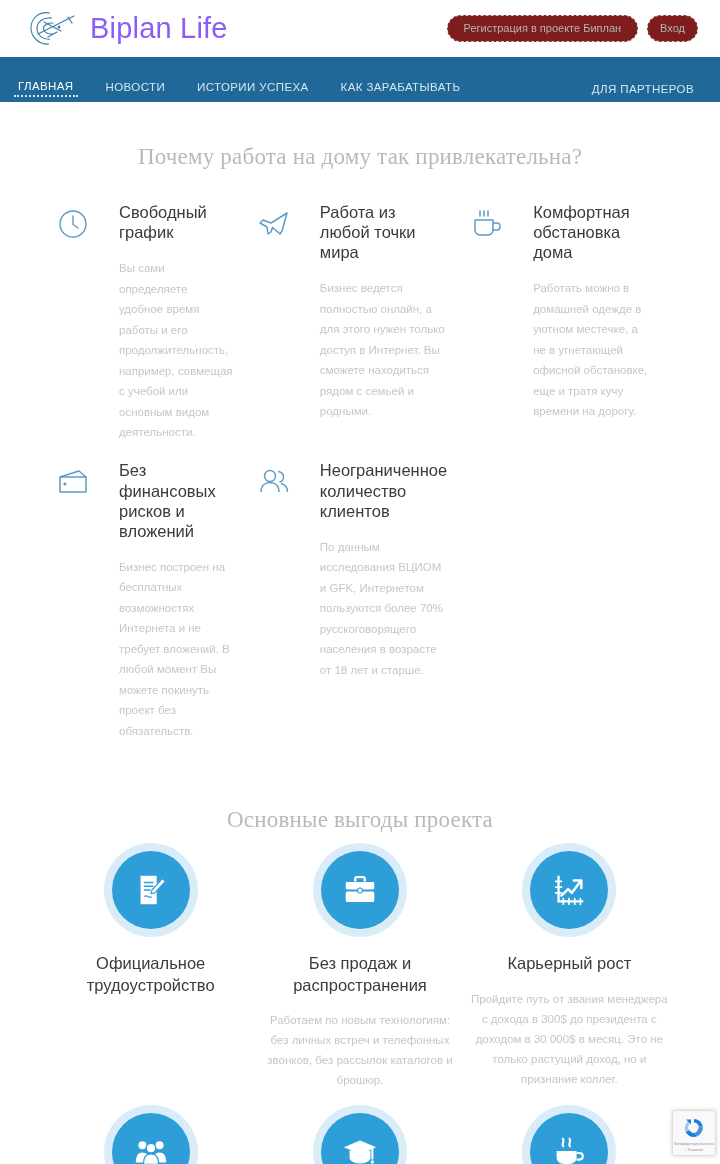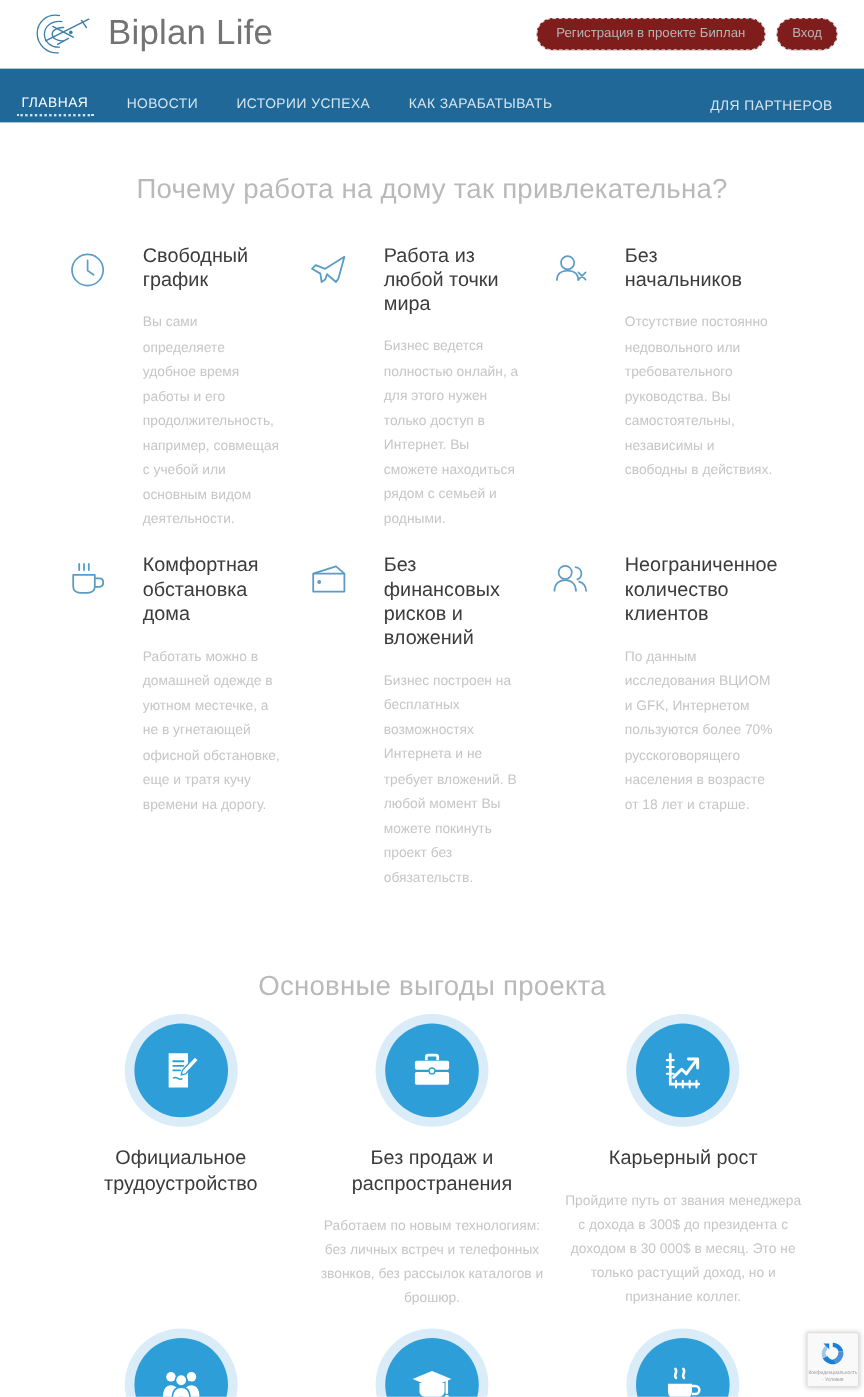--- a/index.html
+++ b/index.html
@@ -21,21 +21,21 @@
     padding: 0 22px 0 28px;
   }
   .logo-wrap {
     display: flex;
     align-items: center;
     gap: 8px;
   }
   .logo-mark { width: 54px; height: 44px; display: block; flex: none; }
   .logo-text {
     font-size: 29px;
-    color: #737373;
+    color: #8b5cf6;
     letter-spacing: 0.2px;
     font-weight: 400;
     white-space: nowrap;
   }
   .header-actions {
     margin-left: auto;
     display: flex;
     align-items: center;
     gap: 9px;
   }
@@ -78,20 +78,21 @@
   }
   .nav-right { margin-left: auto; }
 
   
   .section-title {
     text-align: center;
     font-size: 23px;
     color: #b9b9b9;
     font-weight: 400;
     letter-spacing: 0.2px;
+    font-family: Liberation Serif, serif;
   }
   #why-title { margin-top: 42px; }
   #benefits-title { margin-top: 48px; }
 
   
   .features {
     display: grid;
     grid-template-columns: 1fr 1fr 1fr;
     padding: 0 50px 0 55px;
     margin-top: 32px;
@@ -240,31 +241,20 @@
   <div class="feature">
     <svg class="feature-icon" viewBox="0 0 36 36">
       <path d="M31 7 L15 17 L7 14 L4 17 L11 21 L12 28 L15 26 L16.5 21.5 L24 28 L26 25 Z" fill="none" stroke="#5b9cc4" stroke-width="1.5" stroke-linejoin="round"></path>
     </svg>
     <div class="feature-body">
       <div class="feature-title">Работа из любой точки мира</div>
       <div class="feature-text">Бизнес ведется полностью онлайн, а для этого нужен только доступ в Интернет. Вы сможете находиться рядом с семьей и родными.</div>
     </div>
   </div>
 
-  <div class="feature">
-    <svg class="feature-icon" viewBox="0 0 36 36">
-      <circle cx="16" cy="12" r="5.5" fill="none" stroke="#5b9cc4" stroke-width="1.4"></circle>
-      <path d="M7 27 C7 21 11 18.5 16 18.5 C21 18.5 25 21 25 27" fill="none" stroke="#5b9cc4" stroke-width="1.4"></path>
-      <path d="M25 20 L31 26 M31 20 L25 26" stroke="#5b9cc4" stroke-width="1.4" stroke-linecap="round"></path>
-    </svg>
-    <div class="feature-body">
-      <div class="feature-title">Без начальников</div>
-      <div class="feature-text">Отсутствие постоянно недовольного или требовательного руководства. Вы самостоятельны, независимы и свободны в действиях.</div>
-    </div>
-  </div>
 
   <div class="feature">
     <svg class="feature-icon" viewBox="0 0 36 36">
       <path d="M6 14 L6 24 C6 27 8.5 29 12 29 L18 29 C21.5 29 24 27 24 24 L24 14 Z" fill="none" stroke="#5b9cc4" stroke-width="1.5" stroke-linejoin="round"></path>
       <path d="M24 17 L28 17 C30 17 31 18.5 31 20.5 C31 22.5 30 24 28 24 L24 24" fill="none" stroke="#5b9cc4" stroke-width="1.5"></path>
       <path d="M11 5 L11 10 M15 5 L15 10 M19 5 L19 10" stroke="#5b9cc4" stroke-width="1.5" stroke-linecap="round"></path>
     </svg>
     <div class="feature-body">
       <div class="feature-title">Комфортная обстановка дома</div>
       <div class="feature-text">Работать можно в домашней одежде в уютном местечке, а не в угнетающей офисной обстановке, еще и тратя кучу времени на дорогу.</div>

